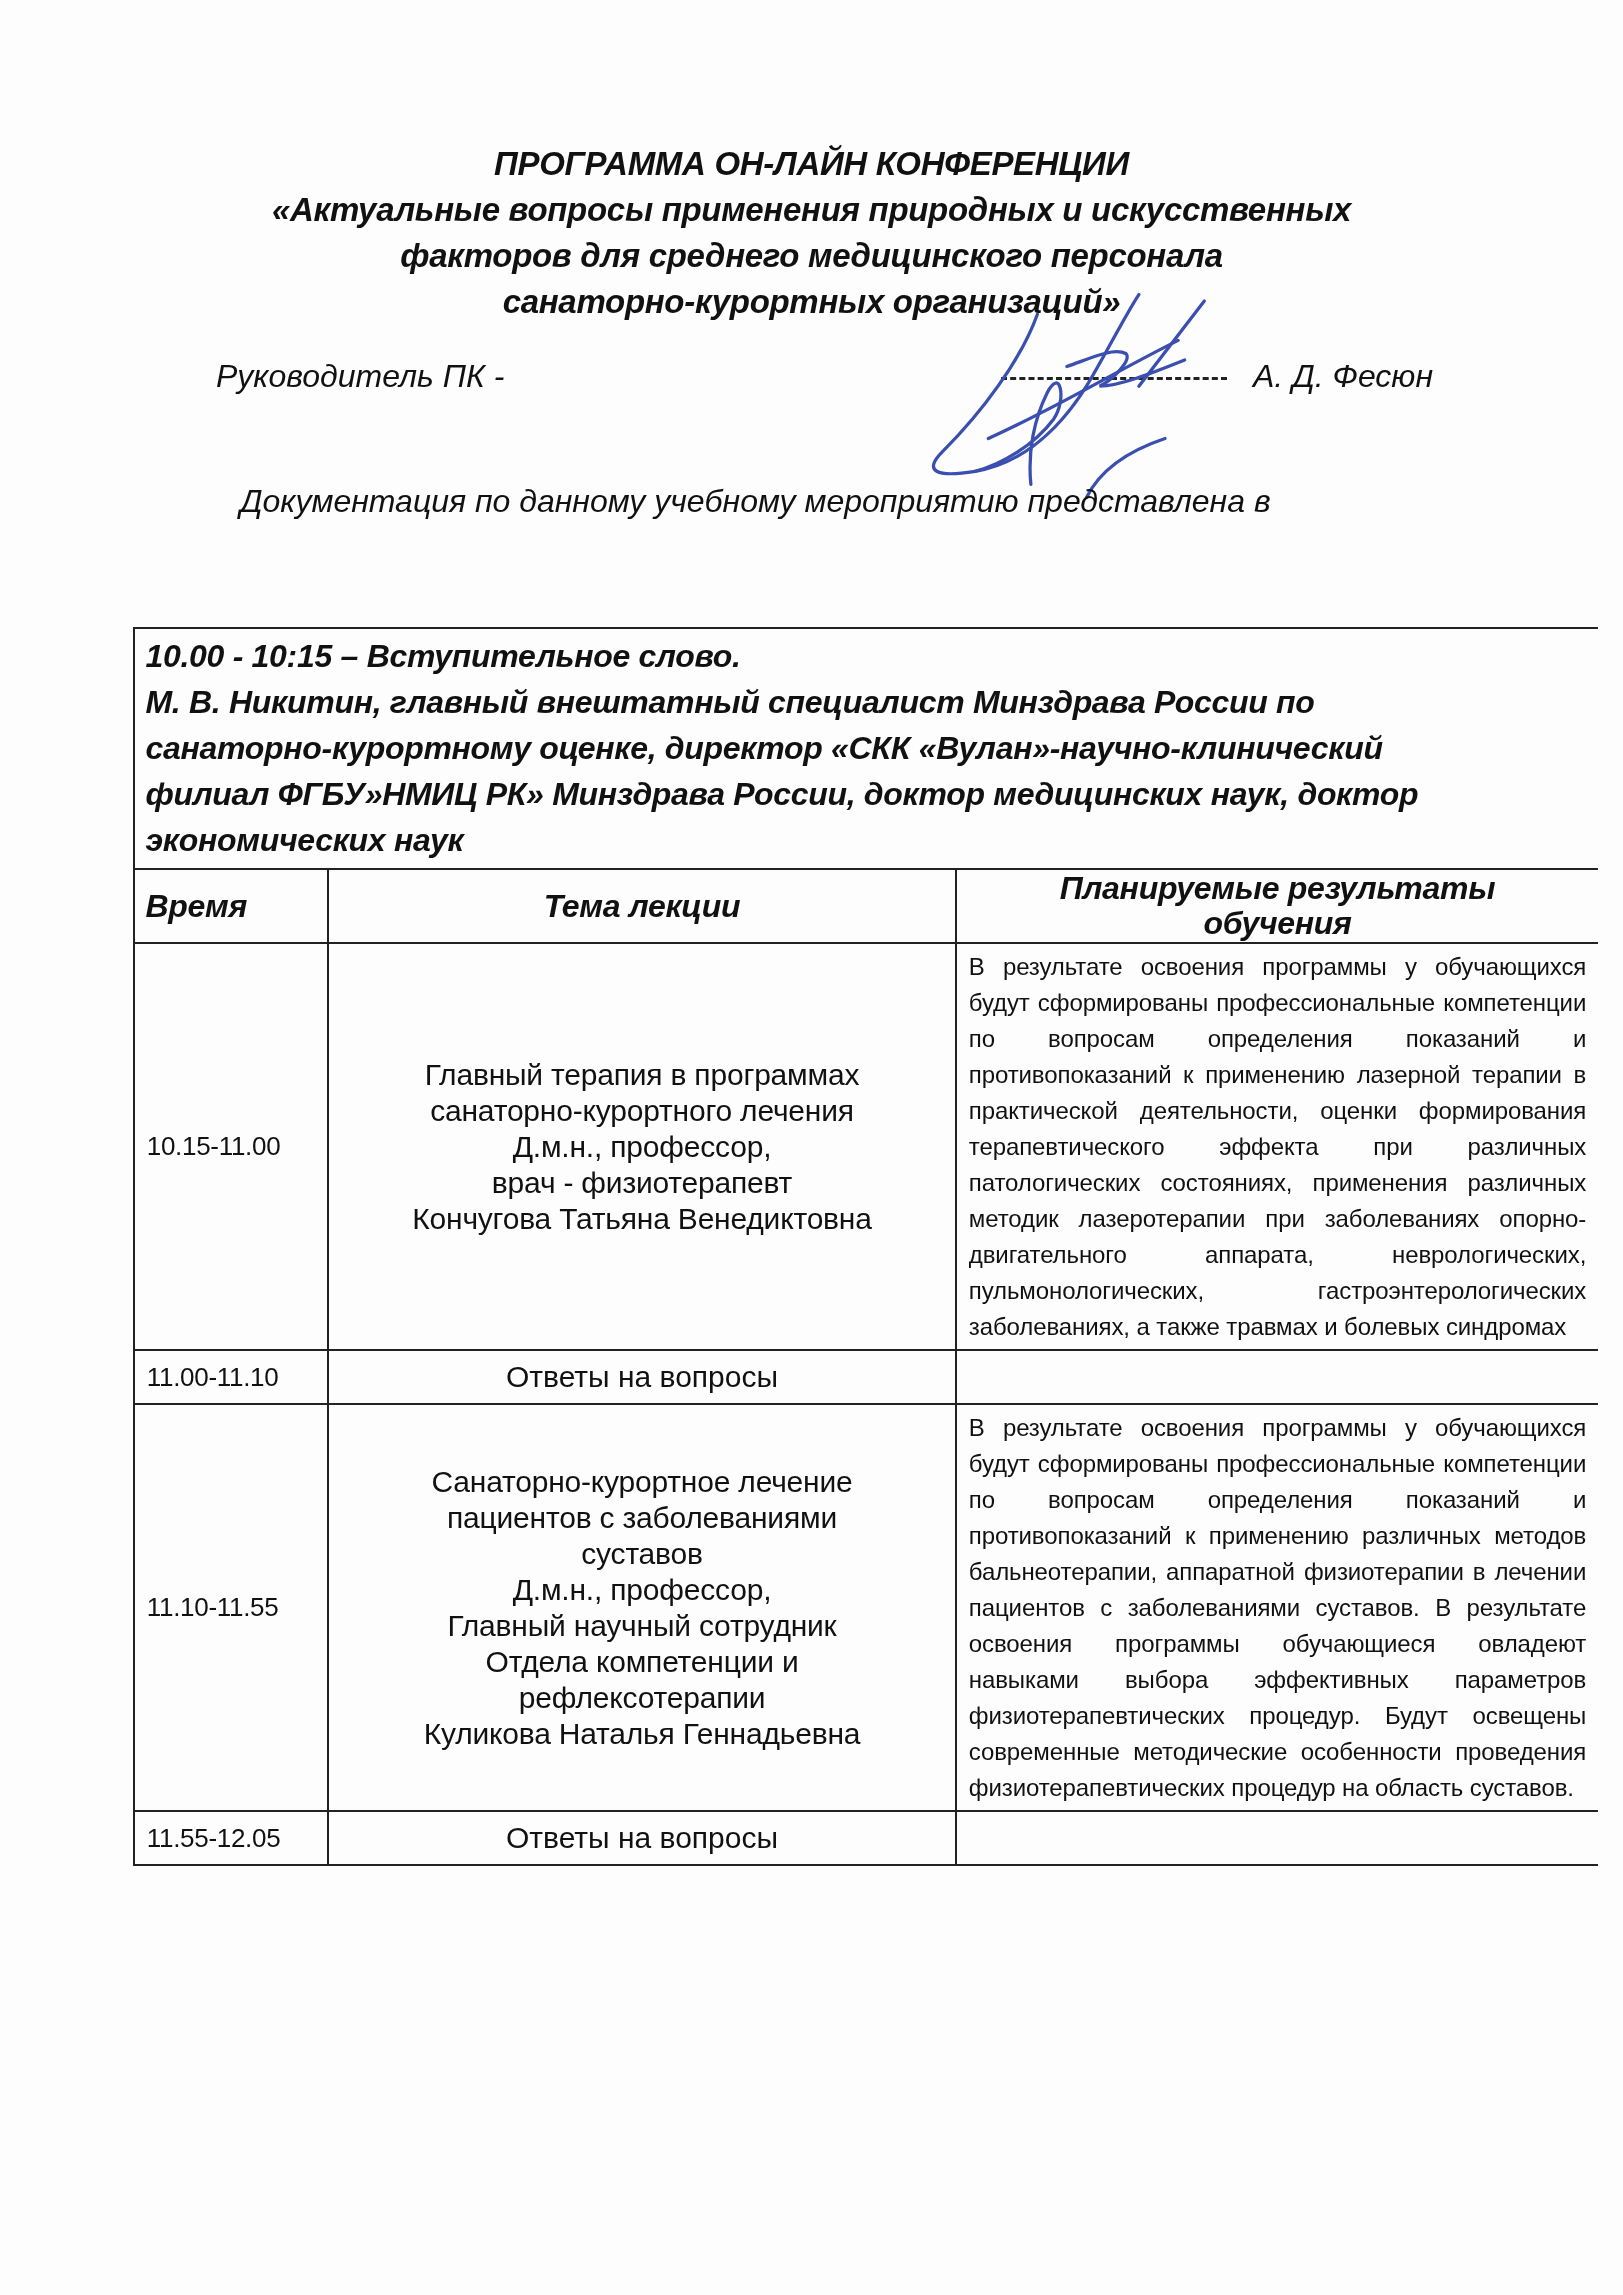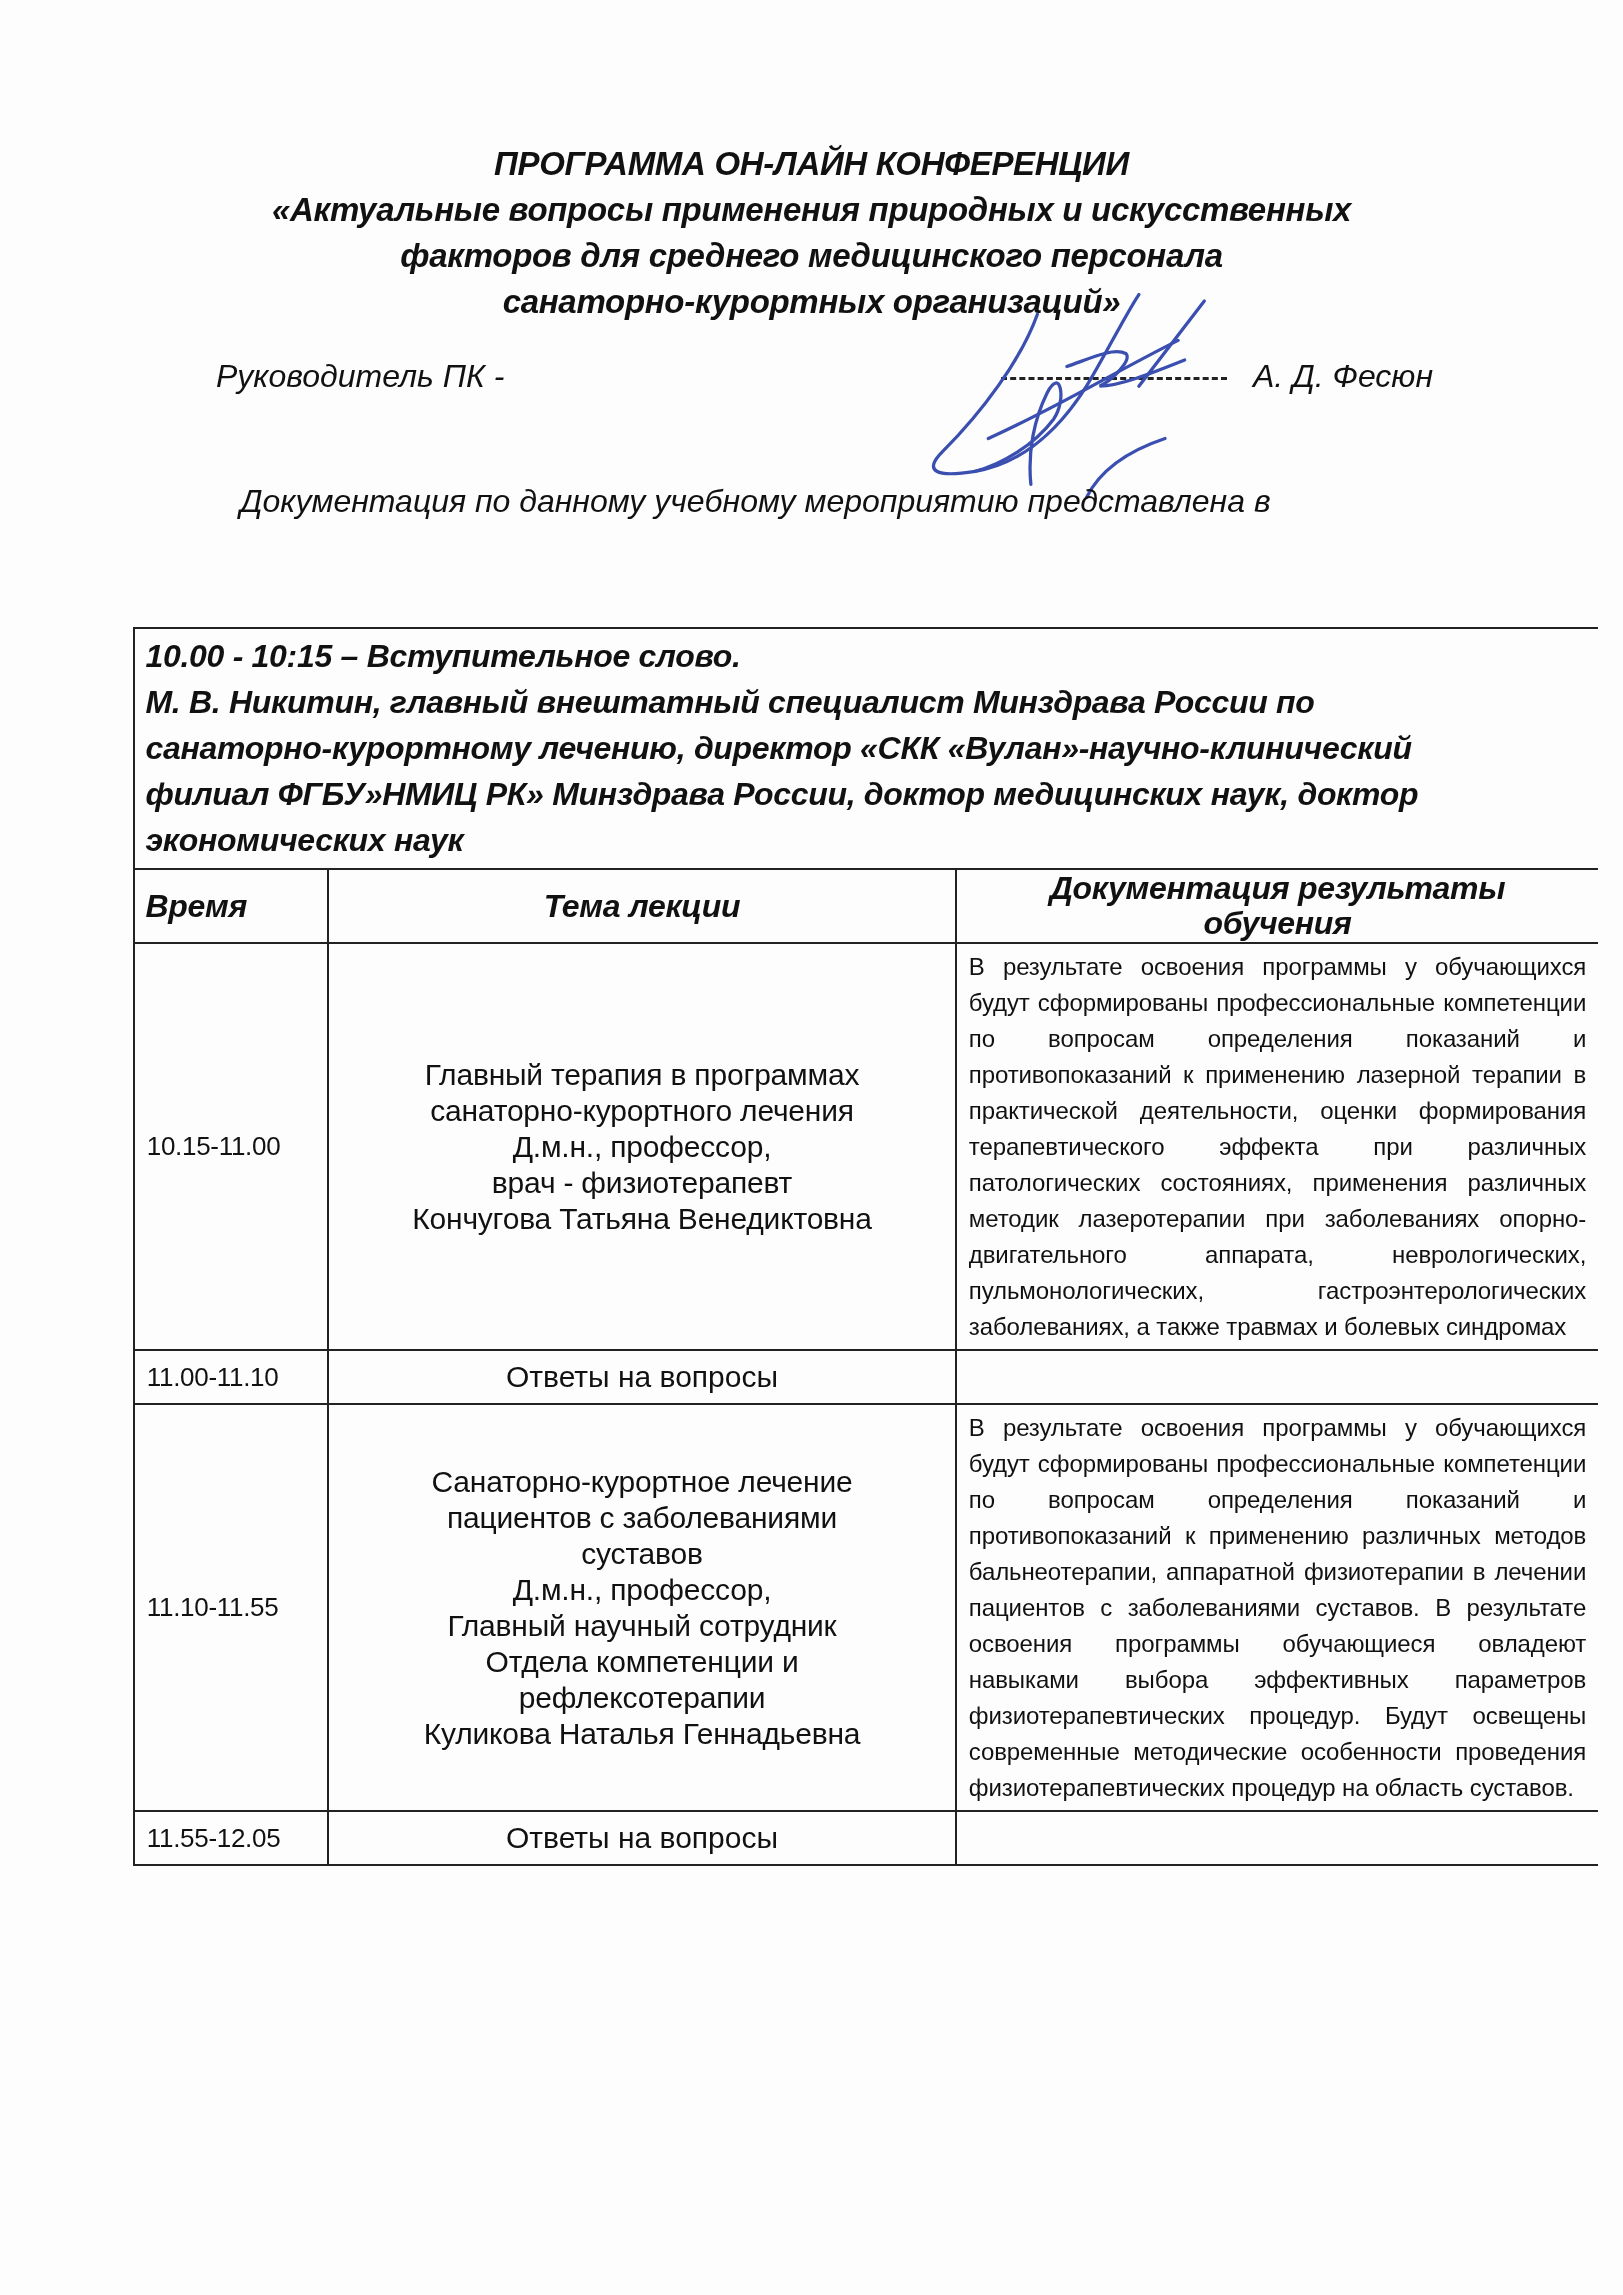--- a/index.html
+++ b/index.html
@@ -108,30 +108,30 @@
   <colgroup>
     <col class="c-time">
       <col class="c-topic">
       <col class="c-result">
   </colgroup>
   <tbody>
       <tr>
     <td class="intro-cell" colspan="3">
       <div>10.00 - 10:15 – Вступительное слово.</div>
       <div>М. В. Никитин, главный внештатный специалист Минздрава России по</div>
-      <div>санаторно-курортному лечению, директор «СКК «Вулан»-научно-клинический</div>
+      <div>санаторно-курортному оценке, директор «СКК «Вулан»-научно-клинический</div>
       <div>филиал ФГБУ»НМИЦ РК» Минздрава России, доктор медицинских наук, доктор</div>
       <div>экономических наук</div>
     </td>
   </tr>
   <tr>
     <th class="hdr left">Время</th>
     <th class="hdr center">Тема лекции</th>
     <th class="hdr center">
-      <div>Документация результаты</div>
+      <div>Планируемые результаты</div>
       <div>обучения</div>
     </th>
   </tr>
   <tr>
     <td class="time">10.15-11.00</td>
     <td class="topic">
       <div>Главный терапия в программах</div>
       <div>санаторно-курортного лечения</div>
       <div>Д.м.н., профессор,</div>
       <div>врач - физиотерапевт</div>

